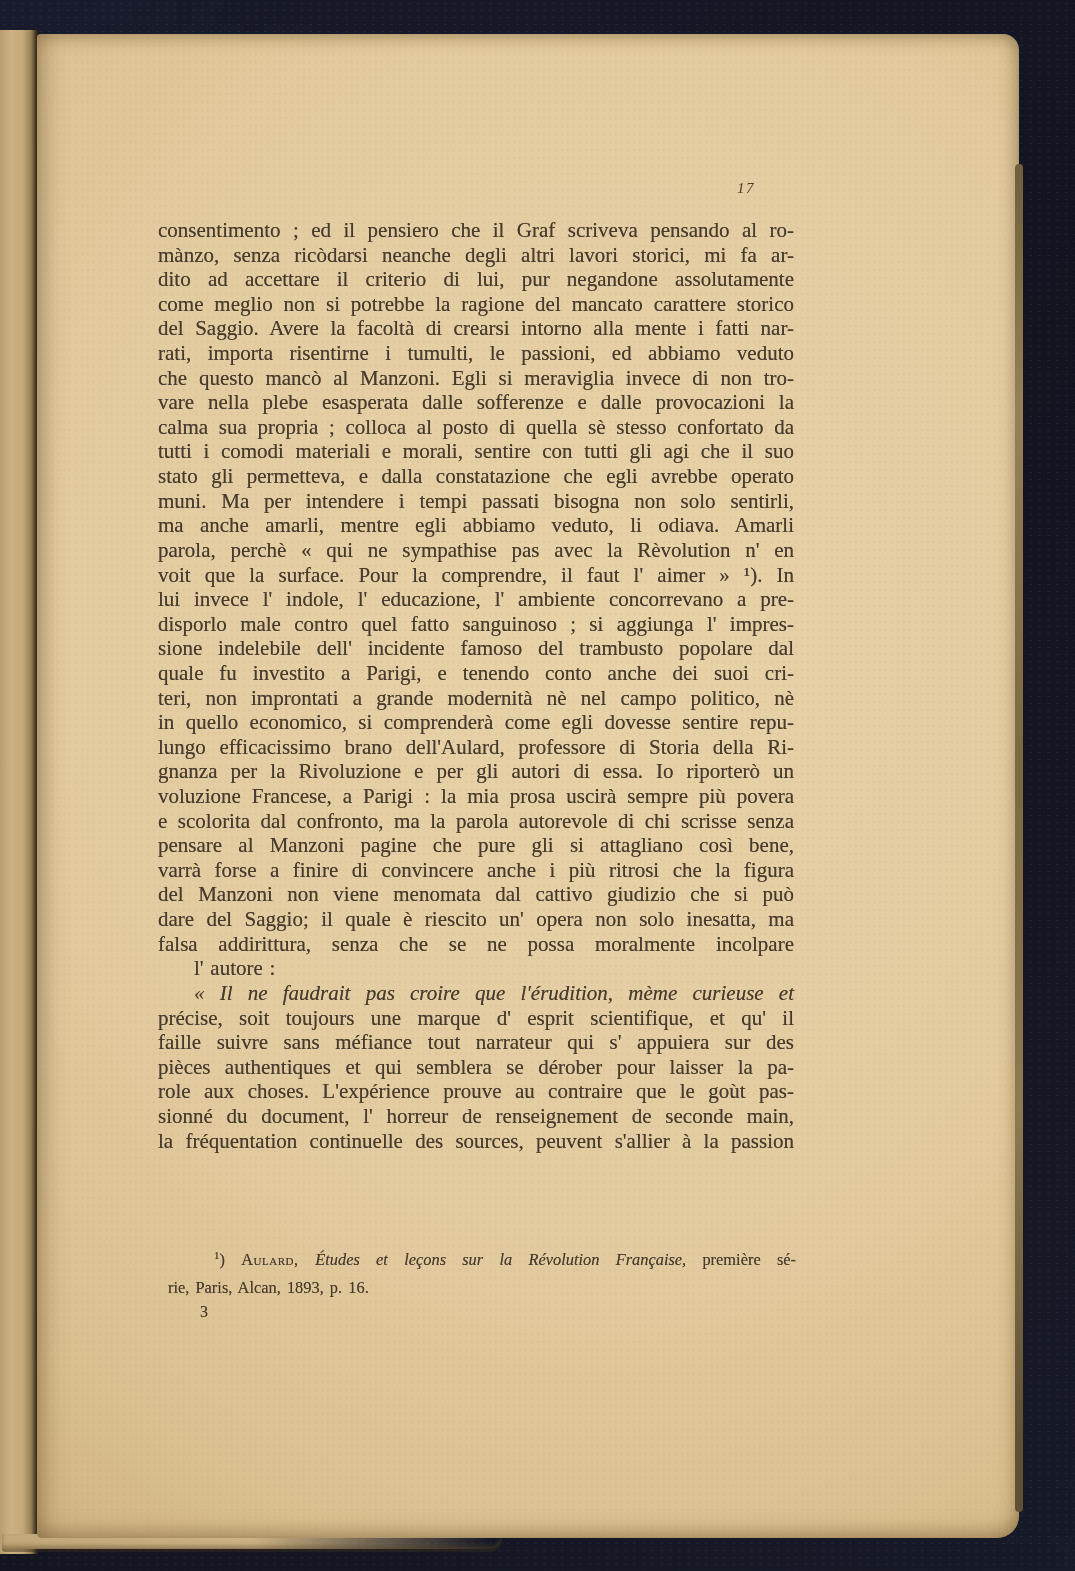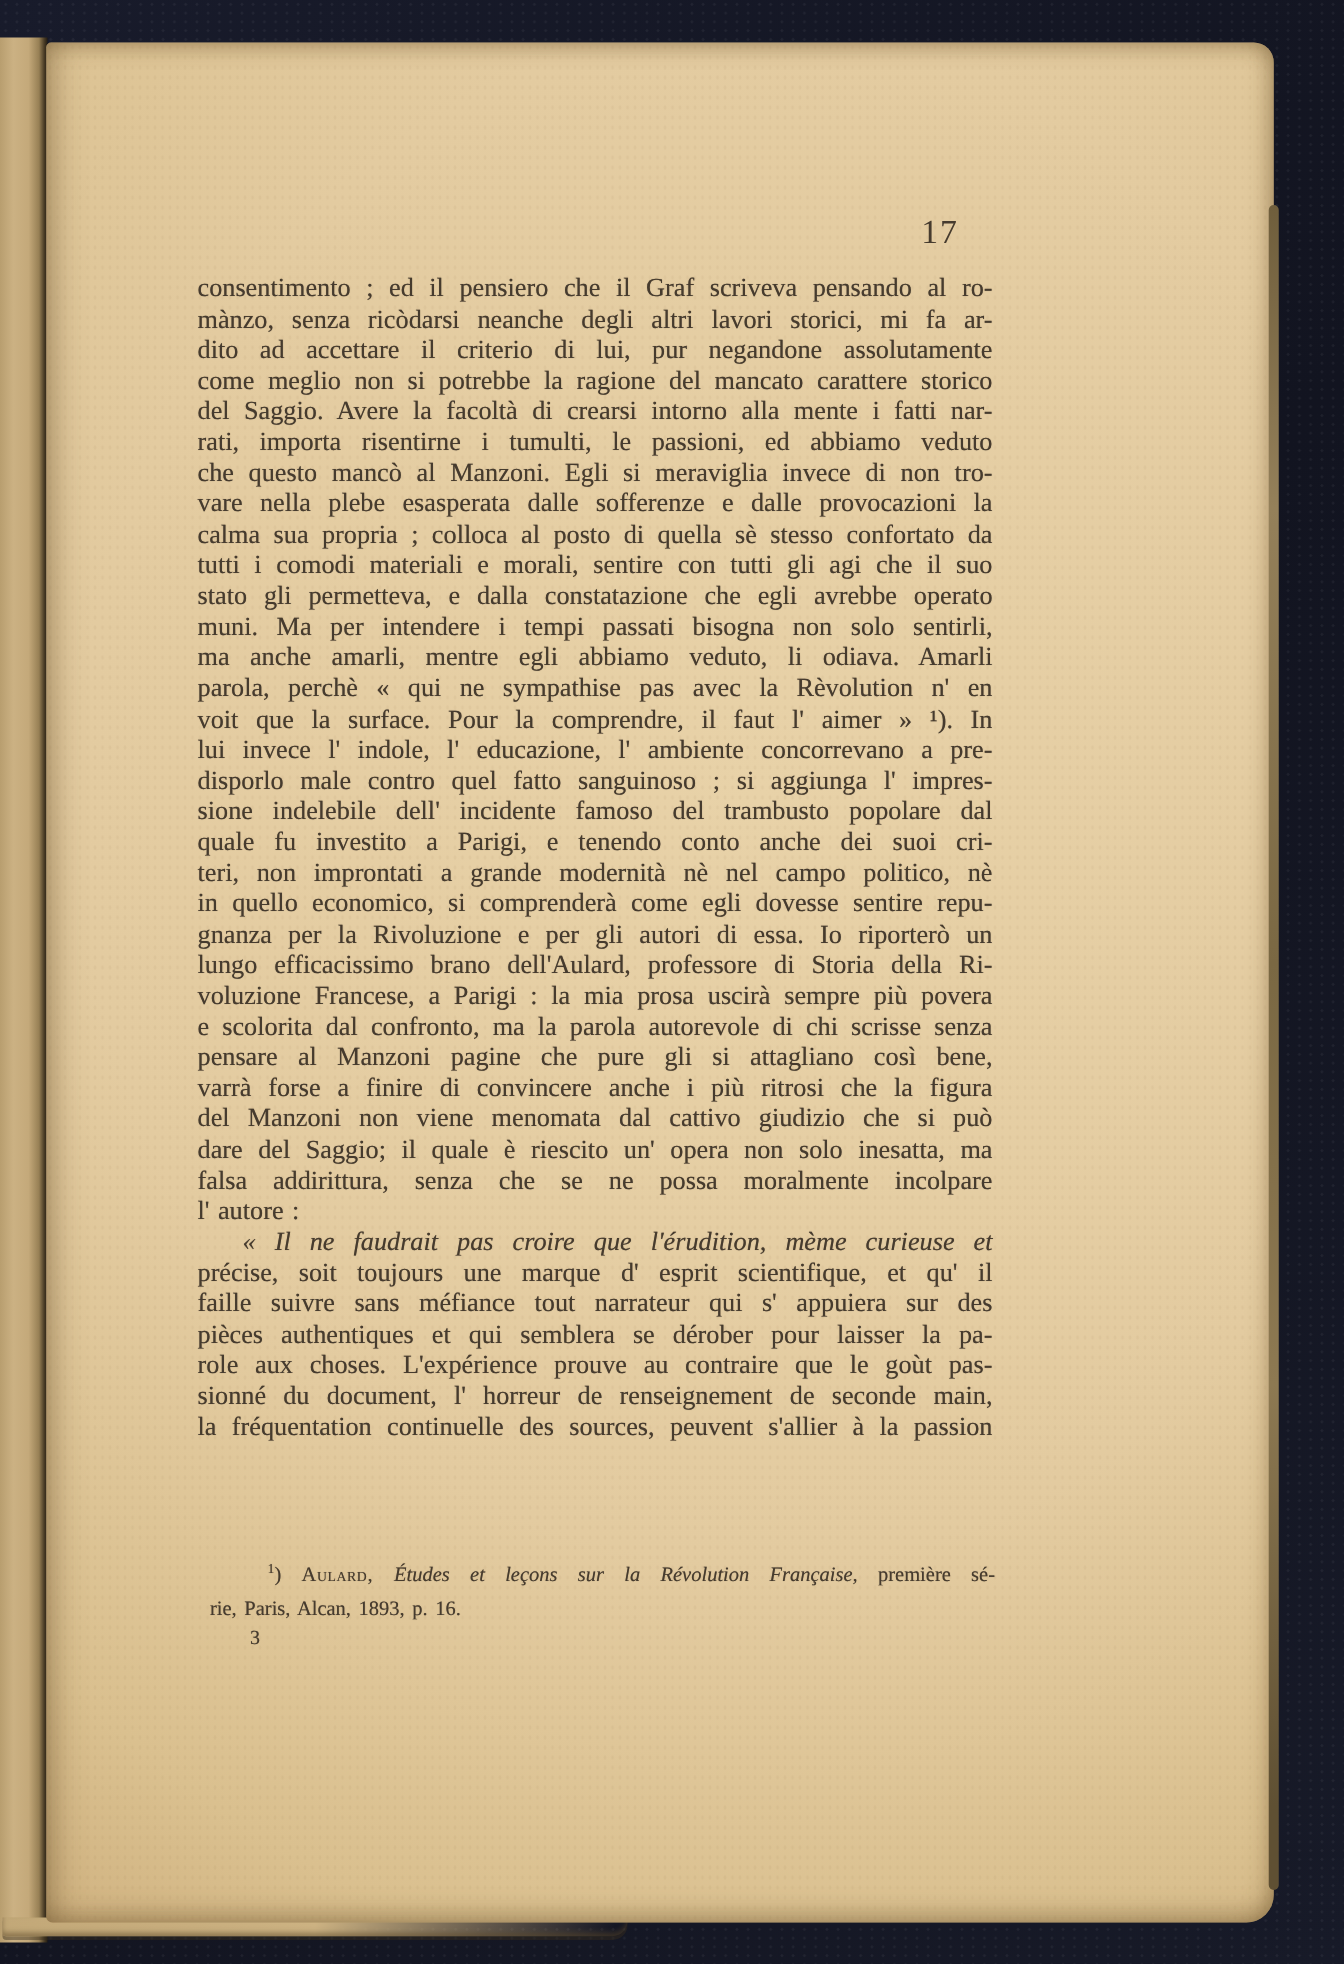--- a/index.html
+++ b/index.html
@@ -39,34 +39,34 @@
   }
   .page::before{
     content:"";position:absolute;inset:0;border-radius:inherit;pointer-events:none;
     background:radial-gradient(rgba(120,90,50,.06) 1px, transparent 1.3px) 0 0/6px 8px;
   }
   .deckle{
     position:absolute;right:-4px;top:130px;bottom:26px;width:8px;border-radius:4px;
     background:linear-gradient(180deg,#6f5e3c,#94805a 18%,#7a6843 45%,#8d7952 70%,#5f5033 95%);
   }
   .pagenum{
-    position:absolute;left:700px;top:136px;width:64px;
-    font-size:27px;letter-spacing:1.5px;color:var(--ink);
+    position:absolute;left:700px;top:146px;width:64px;
+    font-size:15px;letter-spacing:1.5px;color:var(--ink);font-style:italic;
   }
   .body-text{
     position:absolute;left:121px;top:184px;width:636px;
     font-size:21px;color:var(--ink);
     text-shadow:0 0 .6px rgba(70,58,44,.65);
   }
   .line{
     height:24.62px;line-height:24.62px;
     text-align:justify;text-align-last:justify;
     word-spacing:1.5px;
   }
-  .line.nofill{text-align-last:left;}
+  .line.nofill{text-align-last:left;margin-left:36px;}
   .line.indent{text-indent:36px;font-style:italic;}
   .footnote{
     position:absolute;left:131px;top:1208px;width:628px;
     font-size:16.4px;color:var(--ink);
     text-shadow:0 0 .6px rgba(70,58,44,.6);
   }
   .fn-line{line-height:27.5px;word-spacing:2px;}
   .fn-first{text-align:justify;text-align-last:justify;text-indent:46px;}
   .fn-sup{font-size:11px;}
   .sc{font-variant:small-caps;letter-spacing:.5px;}
@@ -123,23 +123,23 @@
         <div class="line">disporlo male contro quel fatto sanguinoso ; si aggiunga l' impres-</div>
 
         <div class="line">sione indelebile dell' incidente famoso del trambusto popolare dal</div>
 
         <div class="line">quale fu investito a Parigi, e tenendo conto anche dei suoi cri-</div>
 
         <div class="line">teri, non improntati a grande modernità nè nel campo politico, nè</div>
 
         <div class="line">in quello economico, si comprenderà come egli dovesse sentire repu-</div>
 
+        <div class="line">lungo efficacissimo brano dell'Aulard, professore di Storia della Ri-</div>
+
         <div class="line">gnanza per la Rivoluzione e per gli autori di essa. Io riporterò un</div>
-
-        <div class="line">lungo efficacissimo brano dell'Aulard, professore di Storia della Ri-</div>
 
         <div class="line">voluzione Francese, a Parigi : la mia prosa uscirà sempre più povera</div>
 
         <div class="line">e scolorita dal confronto, ma la parola autorevole di chi scrisse senza</div>
 
         <div class="line">pensare al Manzoni pagine che pure gli si attagliano così bene,</div>
 
         <div class="line">varrà forse a finire di convincere anche i più ritrosi che la figura</div>
 
         <div class="line">del Manzoni non viene menomata dal cattivo giudizio che si può</div>

